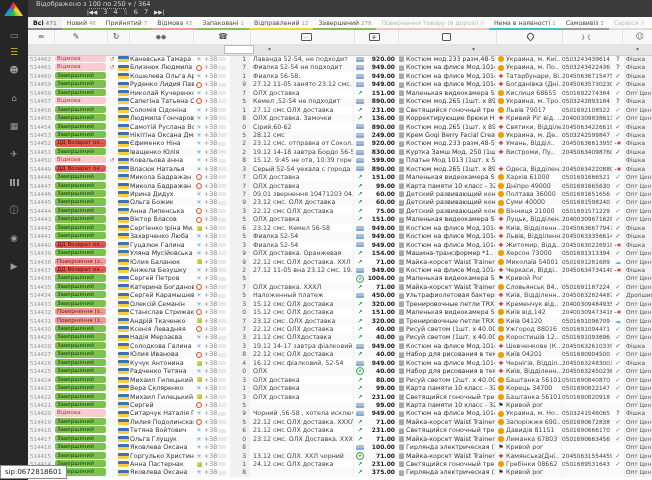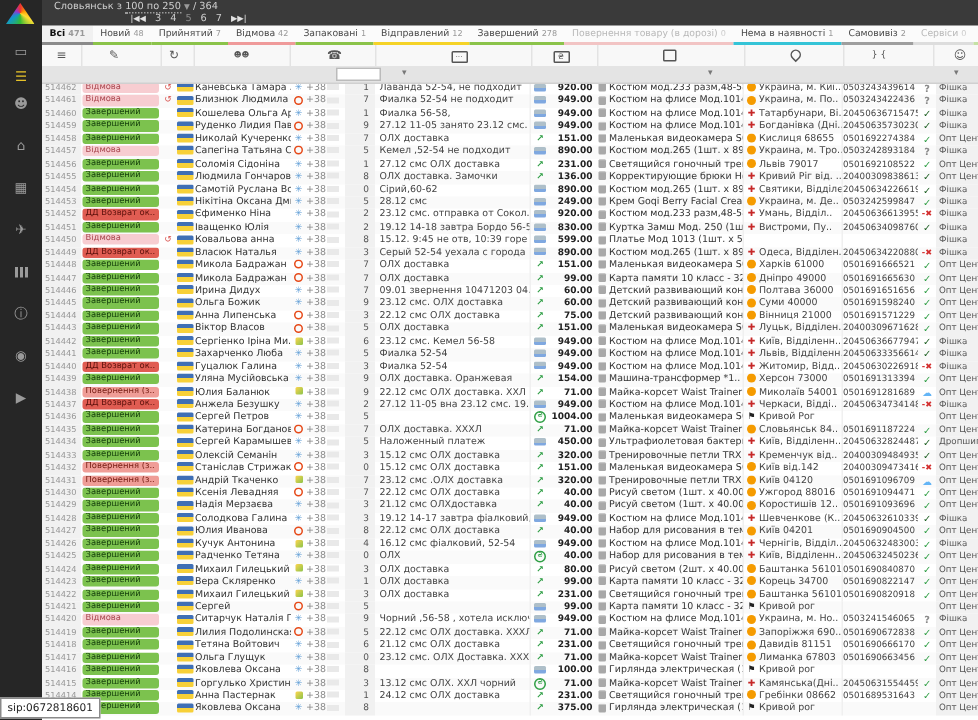--- a/index.html
+++ b/index.html
@@ -129,21 +129,21 @@
         <div class="sicon" style="top: 146px;">✈</div>
         <div class="sicon" style="top: 174px;"><span class="sbars"></span></div>
         <div class="sicon" style="top: 202px;">ⓘ</div>
         <div class="sicon" style="top: 230px;">◉</div>
         <div class="sicon" style="top: 258px;">▶</div>
       </div>
   </div>
 
   <div id="topbar">
     <div id="showing">
-      <span>Словьянськ з</span>
+      <span>Відображено з</span>
       <span class="rng">100 по 250</span>
       <span class="caret">▼</span>
       <span>/ 364</span>
     </div>
     <div id="pager"><span class="nav">|◀◀</span><span class="">3</span><span class="">4</span><span class="cur">5</span><span class="">6</span><span class="">7</span><span class="nav">▶▶|</span></div>
   </div>
 
   <div id="tabs">
       <div class="tab active" style="border-bottom-color: rgb(138, 138, 138);"><span>Всі</span><span class="cnt">471</span></div>
       <div class="tab" style="border-bottom-color: rgb(139, 195, 74);"><span>Новий</span><span class="cnt">48</span></div>

